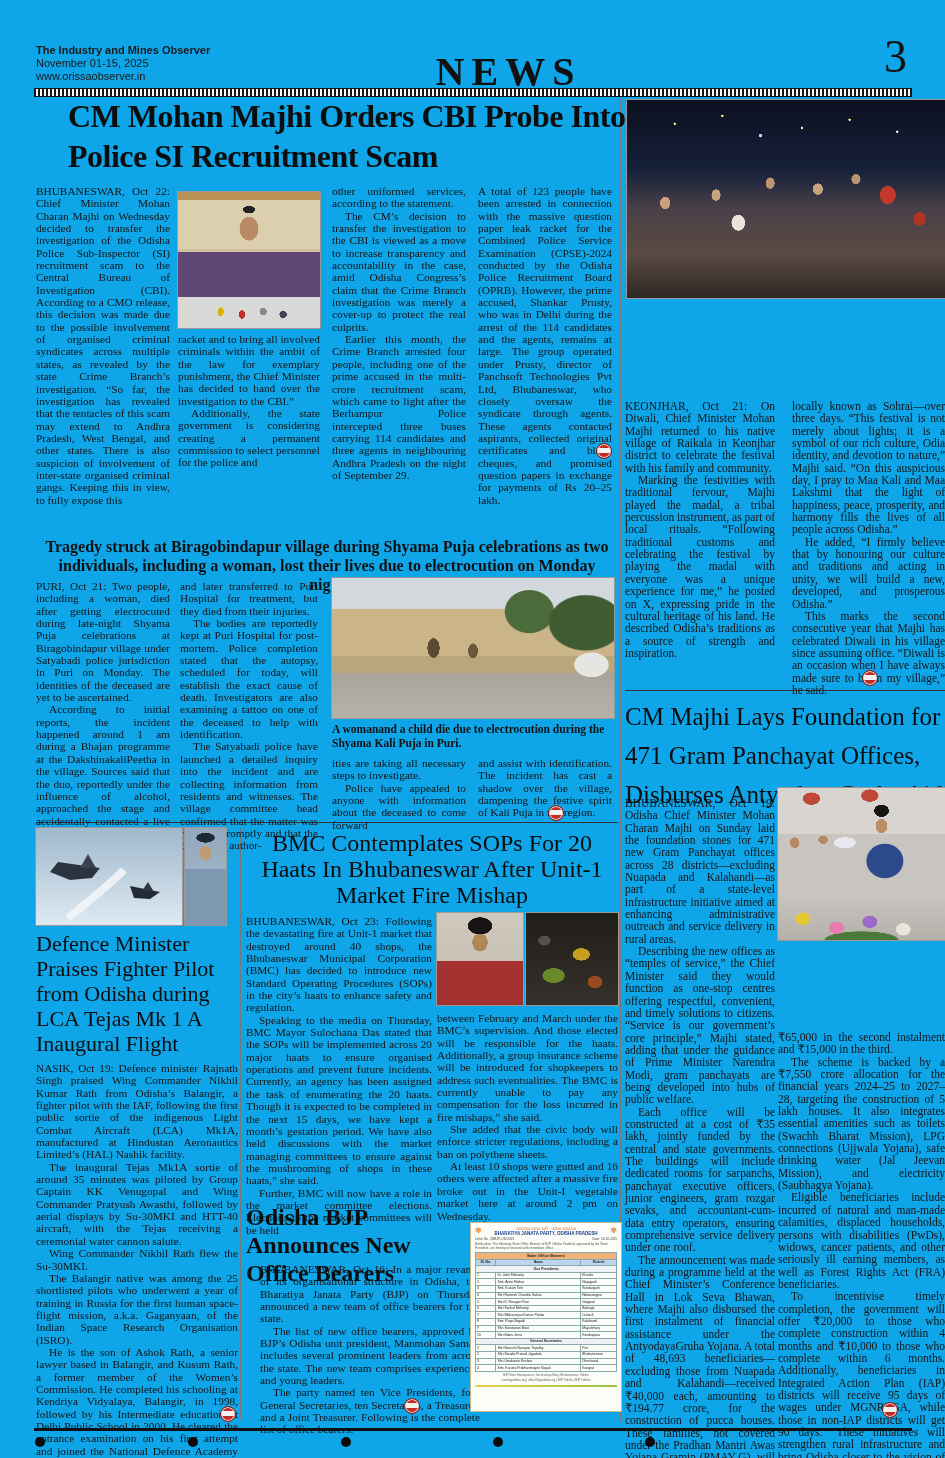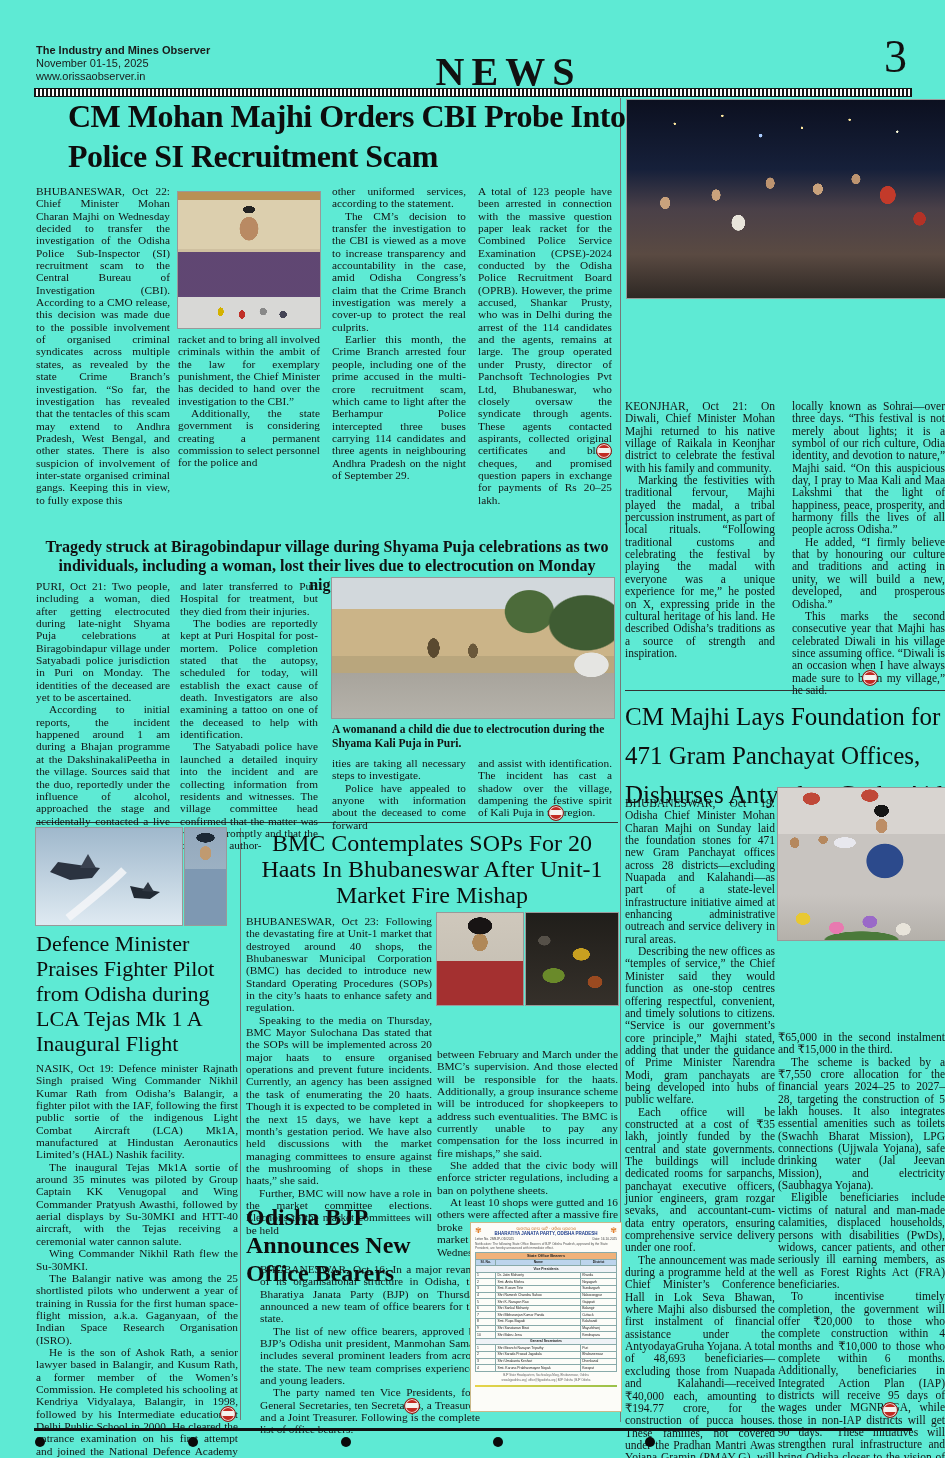--- a/index.html
+++ b/index.html
@@ -1,16 +1,16 @@
 <!DOCTYPE html>
 <html><head>
 <meta charset="utf-8">
 <style>
   html,body{margin:0;padding:0;background:#e9e9e9;}
-  .page{position:relative;width:945px;height:1458px;background:#5eead4;color:#111;
+  .page{position:relative;width:945px;height:1458px;background:#0ea5e9;color:#111;
         font-family:"Liberation Serif","DejaVu Serif","DejaVu Sans",serif;overflow:hidden;}
   .abs{position:absolute;}
   
   .masthead{font-family:"Liberation Sans","DejaVu Sans",sans-serif;font-size:11px;line-height:13px;color:#1a1a1a;}
   .masthead .t{font-weight:bold;}
   .news-title{font-weight:bold;font-size:40px;letter-spacing:7px;padding-left:36px;}
   .page-no{font-size:46px;line-height:46px;}
   .coinrule{height:7px;background:repeating-linear-gradient(90deg,#151515 0 2px,#fdfdfd 2px 4px);
             border-top:1px solid #151515;border-bottom:1px solid #151515;}
   
@@ -174,21 +174,21 @@
        radial-gradient(8px 9px at 10% 36%,#b5885e 0 58%,transparent 60%),
        radial-gradient(12px 10px at 15% 86%,#e8c832 0 60%,transparent 63%),
        radial-gradient(12px 10px at 35% 92%,#e87ab0 0 60%,transparent 63%),
        radial-gradient(12px 10px at 55% 88%,#9a6ac8 0 60%,transparent 63%),
        radial-gradient(12px 10px at 75% 93%,#e8e4da 0 60%,transparent 63%),
        radial-gradient(60px 14px at 50% 100%,#4a7a3a 0 60%,transparent 63%),
        linear-gradient(180deg,#d8d4d0 0 30%,#c8c4c0 30% 70%,#b4b0aa 100%);"></div>
   <div class="abs col colw" style="left:778px;top:990px;width:167px;margin-top:41px;">
       <p>₹65,000 in the second instalment and ₹15,000 in the third.</p>
       <p>The scheme is backed by a ₹7,550 crore allocation for the financial years 2024–25 to 2027–28, targeting the construction of 5 lakh houses. It also integrates essential amenities such as toilets (Swachh Bharat Mission), LPG connections (Ujjwala Yojana), safe drinking water (Jal Jeevan Mission), and electricity (Saubhagya Yojana).</p>
-      <p>Eligible beneficiaries include victims of natural and man-made calamities, displaced households, persons with disabilities (PwDs), widows, cancer patients, and other seriously ill earning members, as well as Forest Rights Act (FRA) beneficiaries.</p>
+      <p>Eligible beneficiaries include incurred of natural and man-made calamities, displaced households, persons with disabilities (PwDs), widows, cancer patients, and other seriously ill earning members, as well as Forest Rights Act (FRA) beneficiaries.</p>
       <p>To incentivise timely completion, the government will offer ₹20,000 to those who complete construction within 4 months and ₹10,000 to those who complete within 6 months. Additionally, beneficiaries in Integrated Action Plan (IAP) districts will receive 95 days of wages under MGNREGA, while those in non-IAP districts will get 90 days. “These initiatives will strengthen rural infrastructure and bring Odisha closer to the vision of a developed and self-reliant state,” Majhi concluded.</p>
     </div>
   <span class="abs stamp" style="left:882px;top:1402px;"></span>
 
   <div class="abs photo" style="left:36px;top:828px;width:146px;height:97px;">
     <svg width="146" height="97" viewBox="0 0 146 97">
       <defs>
           <linearGradient id="sky" x1="0" y1="0" x2="0" y2="1">
         <stop offset="0" stop-color="#9fb8cc"></stop>
             <stop offset="1" stop-color="#dfeaf2"></stop>
@@ -227,21 +227,21 @@
        radial-gradient(20px 14px at 50% 14%,#181414 0 60%,transparent 62%),
        radial-gradient(13px 15px at 50% 32%,#b08858 0 58%,transparent 60%),
        linear-gradient(180deg,transparent 0 52%,#a43030 52%),
        linear-gradient(180deg,#cfc8bc 0,#c2bcb0 100%);"></div>
   <div class="abs photo" style="left:526px;top:913px;width:92px;height:92px;background-image:
        radial-gradient(18px 12px at 30% 68%,#6a8a2a 0 60%,transparent 63%),
        radial-gradient(14px 10px at 60% 45%,#c8a020 0 60%,transparent 63%),
        radial-gradient(12px 10px at 75% 75%,#9a4a20 0 60%,transparent 63%),
        radial-gradient(10px 8px at 20% 30%,#555048 0 60%,transparent 63%),
        linear-gradient(180deg,#201e1a 0,#35302a 100%);"></div>
-  <div class="abs col" style="left:437px;top:1048px;width:181px;">
+  <div class="abs col" style="left:437px;top:1012px;width:181px;">
       <p>between February and March under the BMC’s supervision. And those elected will be responsible for the haats. Additionally, a group insurance scheme will be introduced for shopkeepers to address such eventualities. The BMC is currently unable to pay any compensation for the loss incurred in fire mishaps,” she said.</p>
       <p>She added that the civic body will enforce stricter regulations, including a ban on polythene sheets.</p>
       <p>At least 10 shops were gutted and 16 others were affected after a massive fire broke out in the Unit-I vegetable market here at around 2 pm on Wednesday.</p>
     </div>
 
   <div class="abs hl hl-bjp" style="left:246px;top:1203px;width:220px;">Odisha BJP Announces New Office Bearers</div>
   <div class="abs col" style="left:260px;top:1263px;width:220px;">
       <p>BHUBANESWAR, Oct 16: In a major revamp of its organisational structure in Odisha, the Bharatiya Janata Party (BJP) on Thursday announced a new team of office bearers for the state.</p>
       <p>The list of new office bearers, approved by BJP’s Odisha unit president, Manmohan Samal, includes several prominent leaders from across the state. The new team comprises experienced and young leaders.</p>
       <p>The party named ten Vice Presidents, four General Secretaries, ten Secretaries, a Treasurer, and a Joint Treasurer. Following is the complete list of office bearers.</p>

